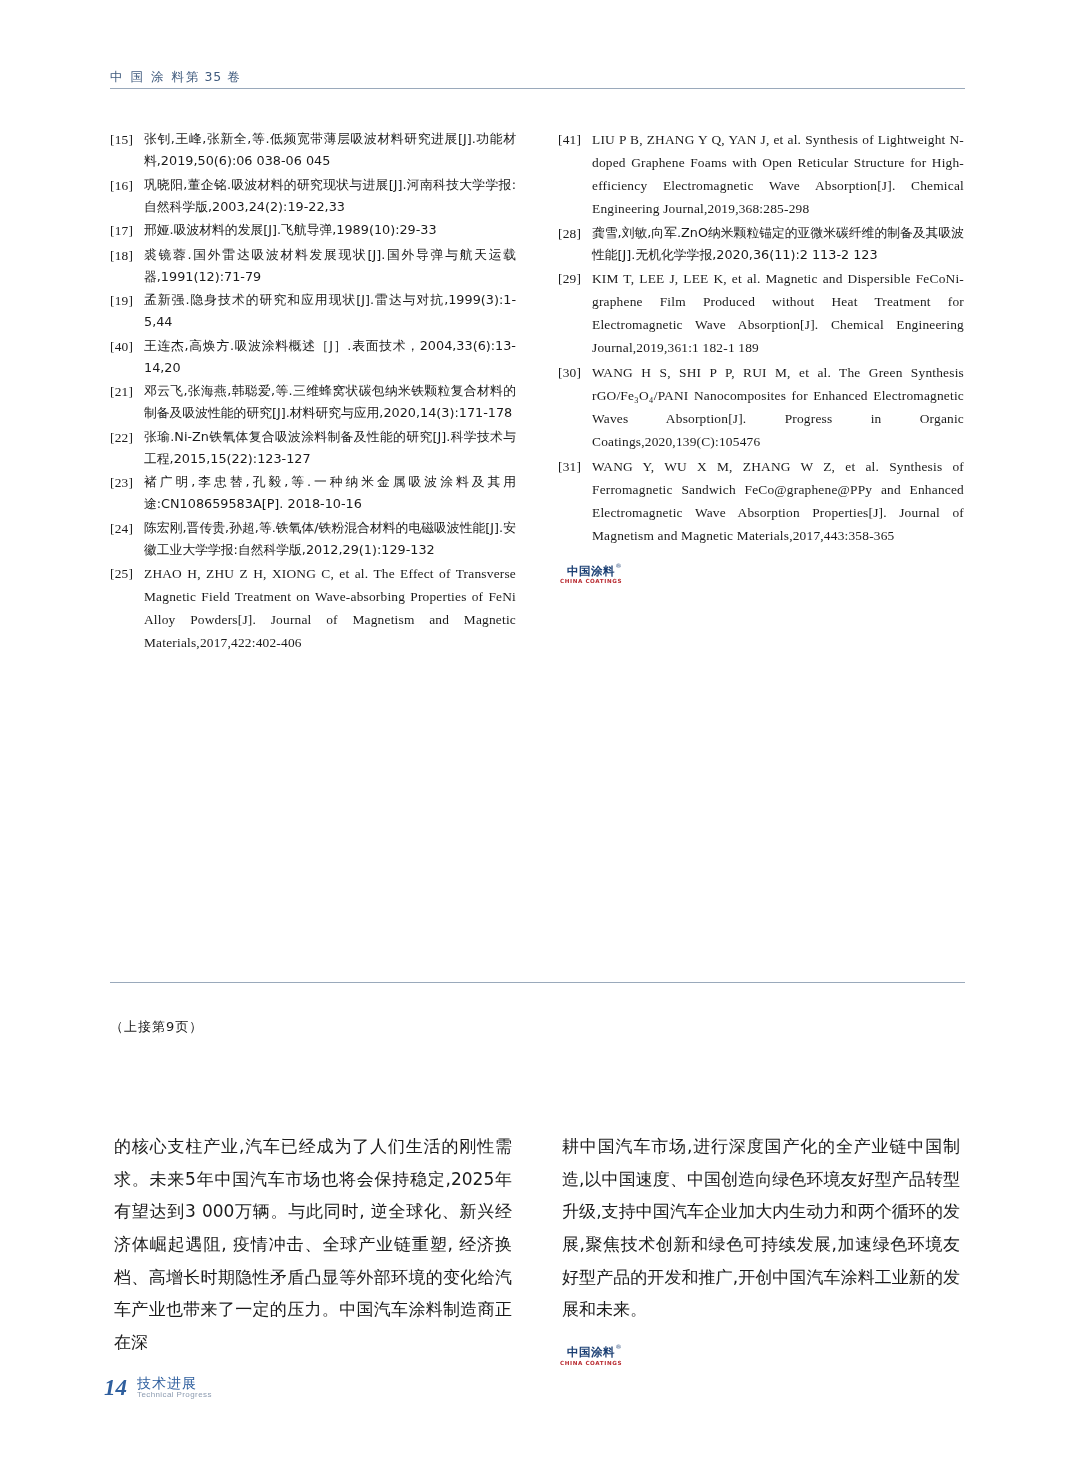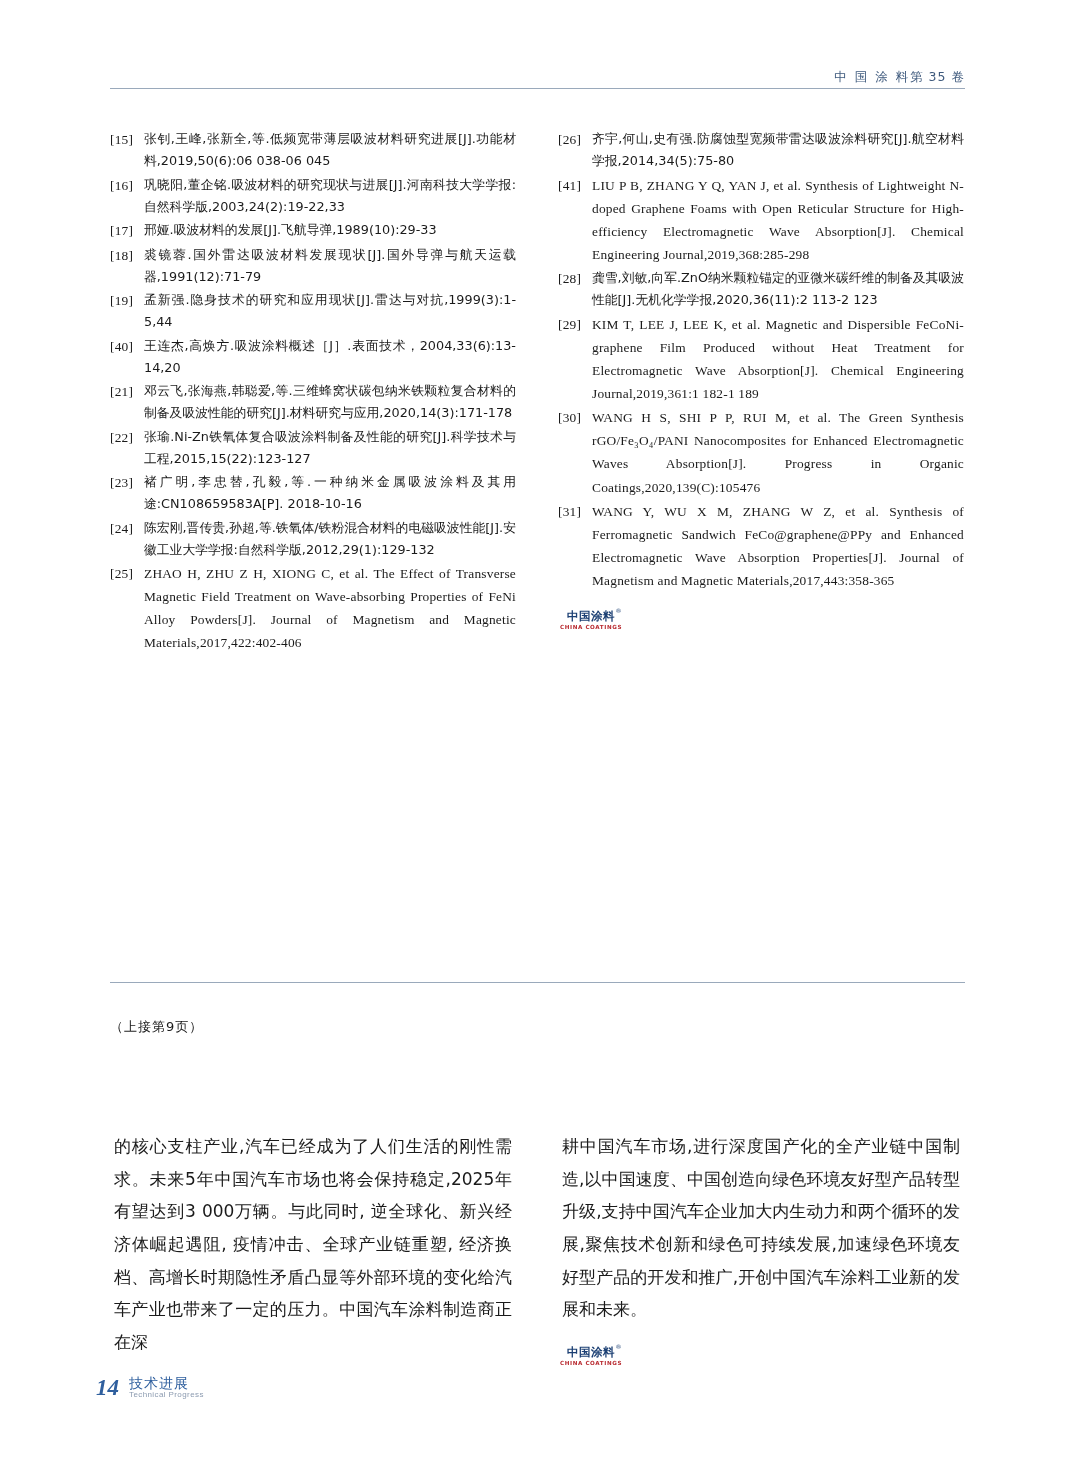--- a/index.html
+++ b/index.html
@@ -23,21 +23,21 @@
   }
 
   
   .runhead {
     position: absolute;
     left: 110px;
     right: 110px;
     top: 60px;
     height: 26px;
     display: flex;
-    justify-content: flex-end;
+    justify-content: flex-start;
     align-items: flex-end;
     font-size: 12.5px;
     color: #3f5a7d;
     letter-spacing: 2px;
     font-family: "DejaVu Sans", sans-serif;
   }
   .runhead .right { letter-spacing: 1px; }
   .runhead-rule {
     position: absolute;
     left: 110px;
@@ -152,21 +152,21 @@
     font-family: "DejaVu Sans", sans-serif;
     font-size: 17px;
     line-height: 1.92;
     text-align: justify;
     text-justify: inter-ideograph;
   }
 
   
   .footer {
     position: absolute;
-    left: 96px;
+    left: 104px;
     bottom: 58px;
     display: flex;
     align-items: center;
     gap: 10px;
   }
   .footer .pageno {
     font-family: "Liberation Serif", serif;
     font-style: italic;
     font-weight: bold;
     font-size: 23px;
@@ -244,24 +244,20 @@
         <span class="num en">[24]</span>
         <span class="body cn">陈宏刚,晋传贵,孙超,等.铁氧体/铁粉混合材料的电磁吸波性能[J].安徽工业大学学报:自然科学版,2012,29(1):129-132</span>
       </div>
       <div class="ref">
         <span class="num en">[25]</span>
         <span class="body en just">ZHAO H, ZHU Z H, XIONG C, et al. The Effect of Transverse Magnetic Field Treatment on Wave-absorbing Properties of FeNi Alloy Powders[J]. Journal of Magnetism and Magnetic Materials,2017,422:402-406</span>
       </div>
     </div>
 
     <div class="col">
-      <div class="ref">
-        <span class="num en">[26]</span>
-        <span class="body cn">齐宇,何山,史有强.防腐蚀型宽频带雷达吸波涂料研究[J].航空材料学报,2014,34(5):75-80</span>
-      </div>
       <div class="ref">
         <span class="num en">[41]</span>
         <span class="body en just">LIU P B, ZHANG Y Q, YAN J, et al. Synthesis of Lightweight N-doped Graphene Foams with Open Reticular Structure for High-efficiency Electromagnetic Wave Absorption[J]. Chemical Engineering Journal,2019,368:285-298</span>
       </div>
       <div class="ref">
         <span class="num en">[28]</span>
         <span class="body cn">龚雪,刘敏,向军.ZnO纳米颗粒锚定的亚微米碳纤维的制备及其吸波性能[J].无机化学学报,2020,36(11):2 113-2 123</span>
       </div>
       <div class="ref">
         <span class="num en">[29]</span>

